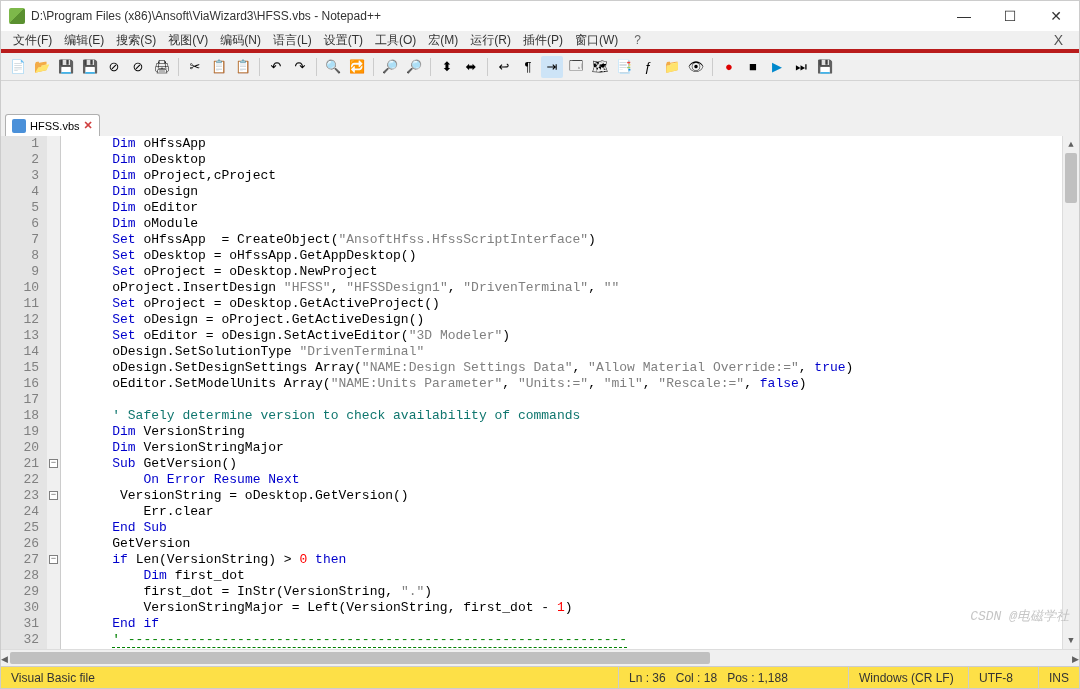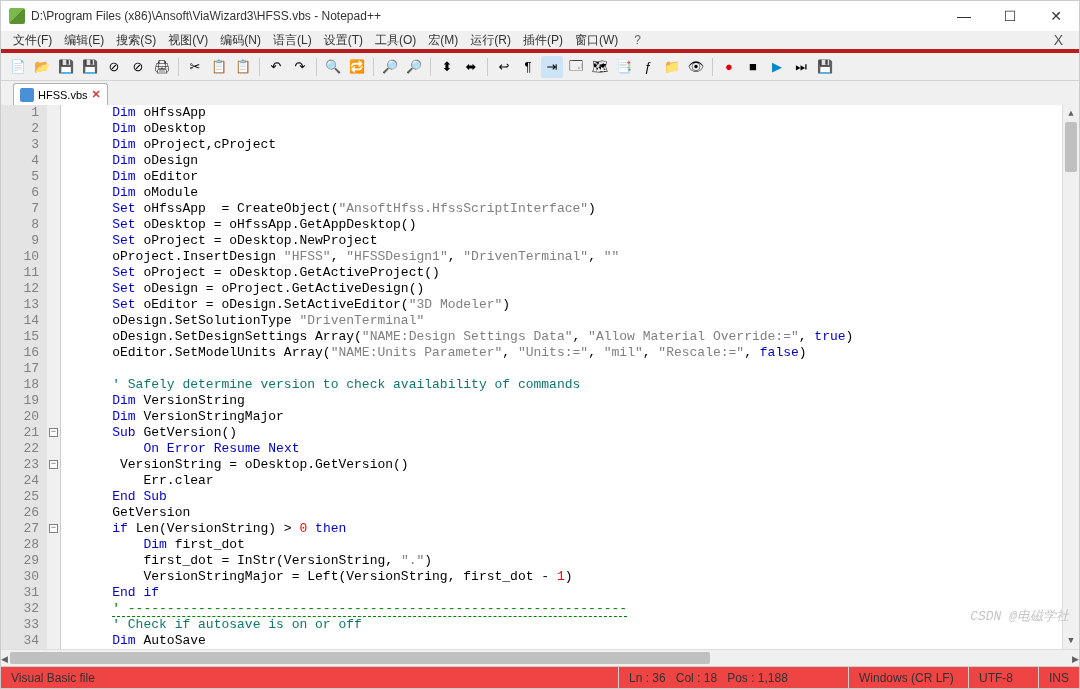--- a/index.html
+++ b/index.html
@@ -68,21 +68,22 @@
   cursor: pointer;
   font-size: 13px;
 }
 .tool-sep { width: 1px; height: 18px; background: #ccc; margin: 0 3px; }
 
 .tabbar {
   height: 24px;
   background: #f0f0f0;
   display: flex;
   align-items: flex-end;
-  padding: 0 12px;
+  padding: 0 4px;
+  margin-top: 31px;
 }
 .tab {
   height: 22px;
   background: #fff;
   border: 1px solid #b0b0b0;
   border-bottom: none;
   border-radius: 3px 3px 0 0;
   display: flex;
   align-items: center;
   padding: 0 6px;
@@ -166,21 +167,21 @@
   display: flex;
 }
 .scroll-track-h { flex: 1; position: relative; }
 .scroll-thumb-h {
   position: absolute; left: 2px; top: 2px; bottom: 2px; width: 700px;
   background: #c0c0c0; border-radius: 2px;
 }
 
 .statusbar {
   height: 22px;
-  background: #ef4444;
+  background: #fde047;
   border-top: 1px solid #ccc;
   display: flex;
   align-items: center;
   font-size: 12px;
   color: #333;
 }
 .status-cell { padding: 0 10px; border-right: 1px solid #ccc; height: 100%; display: flex; align-items: center; }
 .status-cell.wide { flex: 1; }
 
 .watermark {

